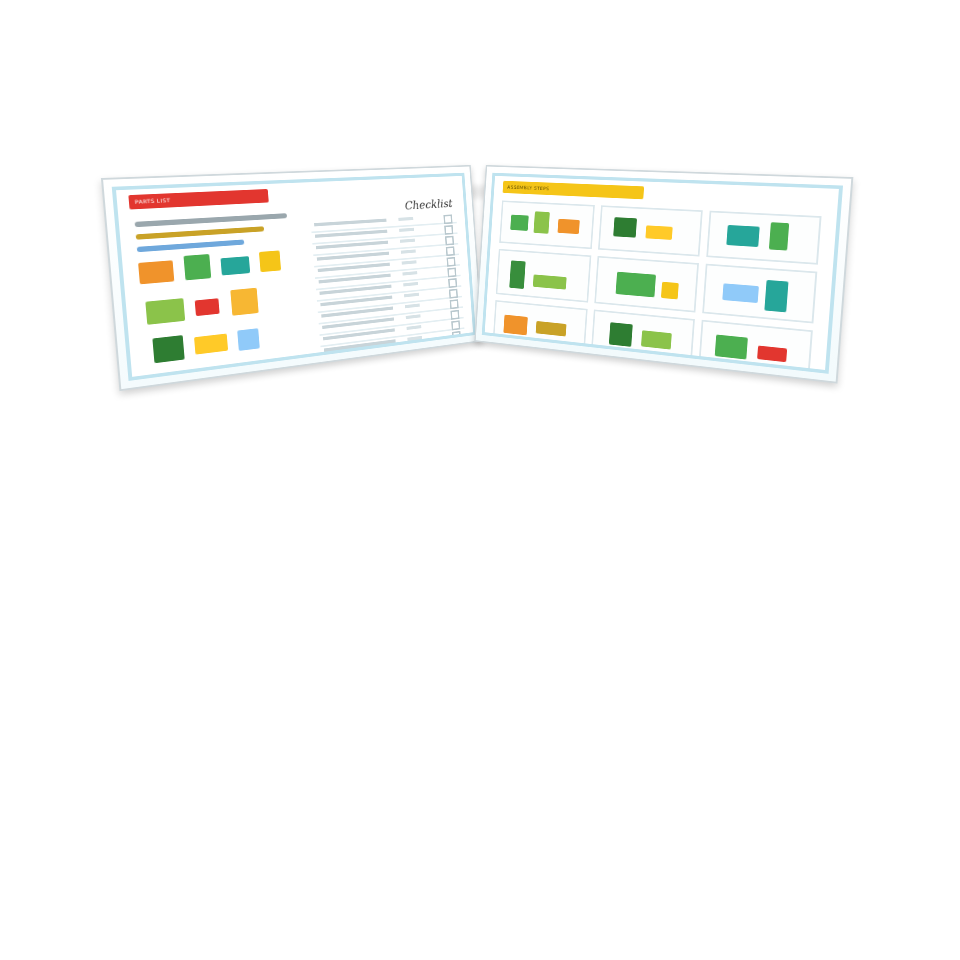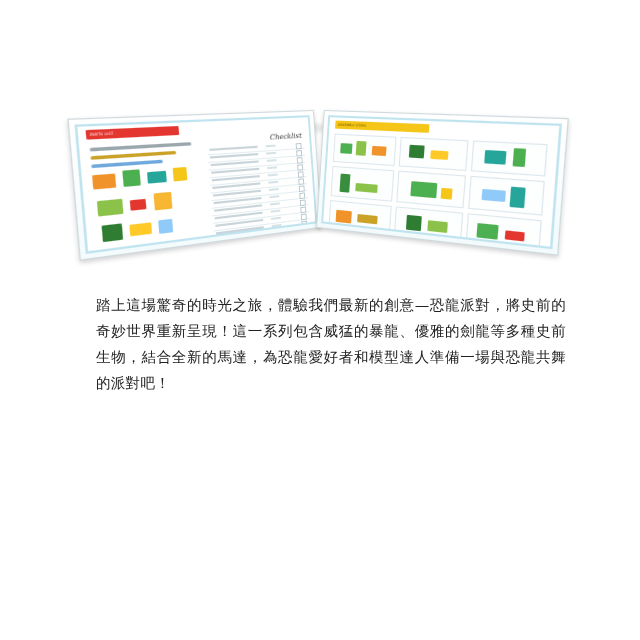--- a/index.html
+++ b/index.html
@@ -351,16 +351,15 @@
               <span class="brick" style="left:32px;top:11px;width:16px;height:8px;background:#e2362f"></span>
             </div>
           </div>
         </div>
       </div>
 
     </div>
   </div>
 
   <div class="content">
-    <p class="para">踏上這場驚奇的時光之旅，體驗我們最新的創意—恐龍派對，將史前的奇妙世界重新呈現！這一系列包含威猛的暴龍、優雅的劍龍等多種史前生物，結合全新的馬達，為恐龍愛好者和模型達人準備一場與恐龍共舞的派對吧！</p>
   </div>
 
 </div>
 
 </body></html>

